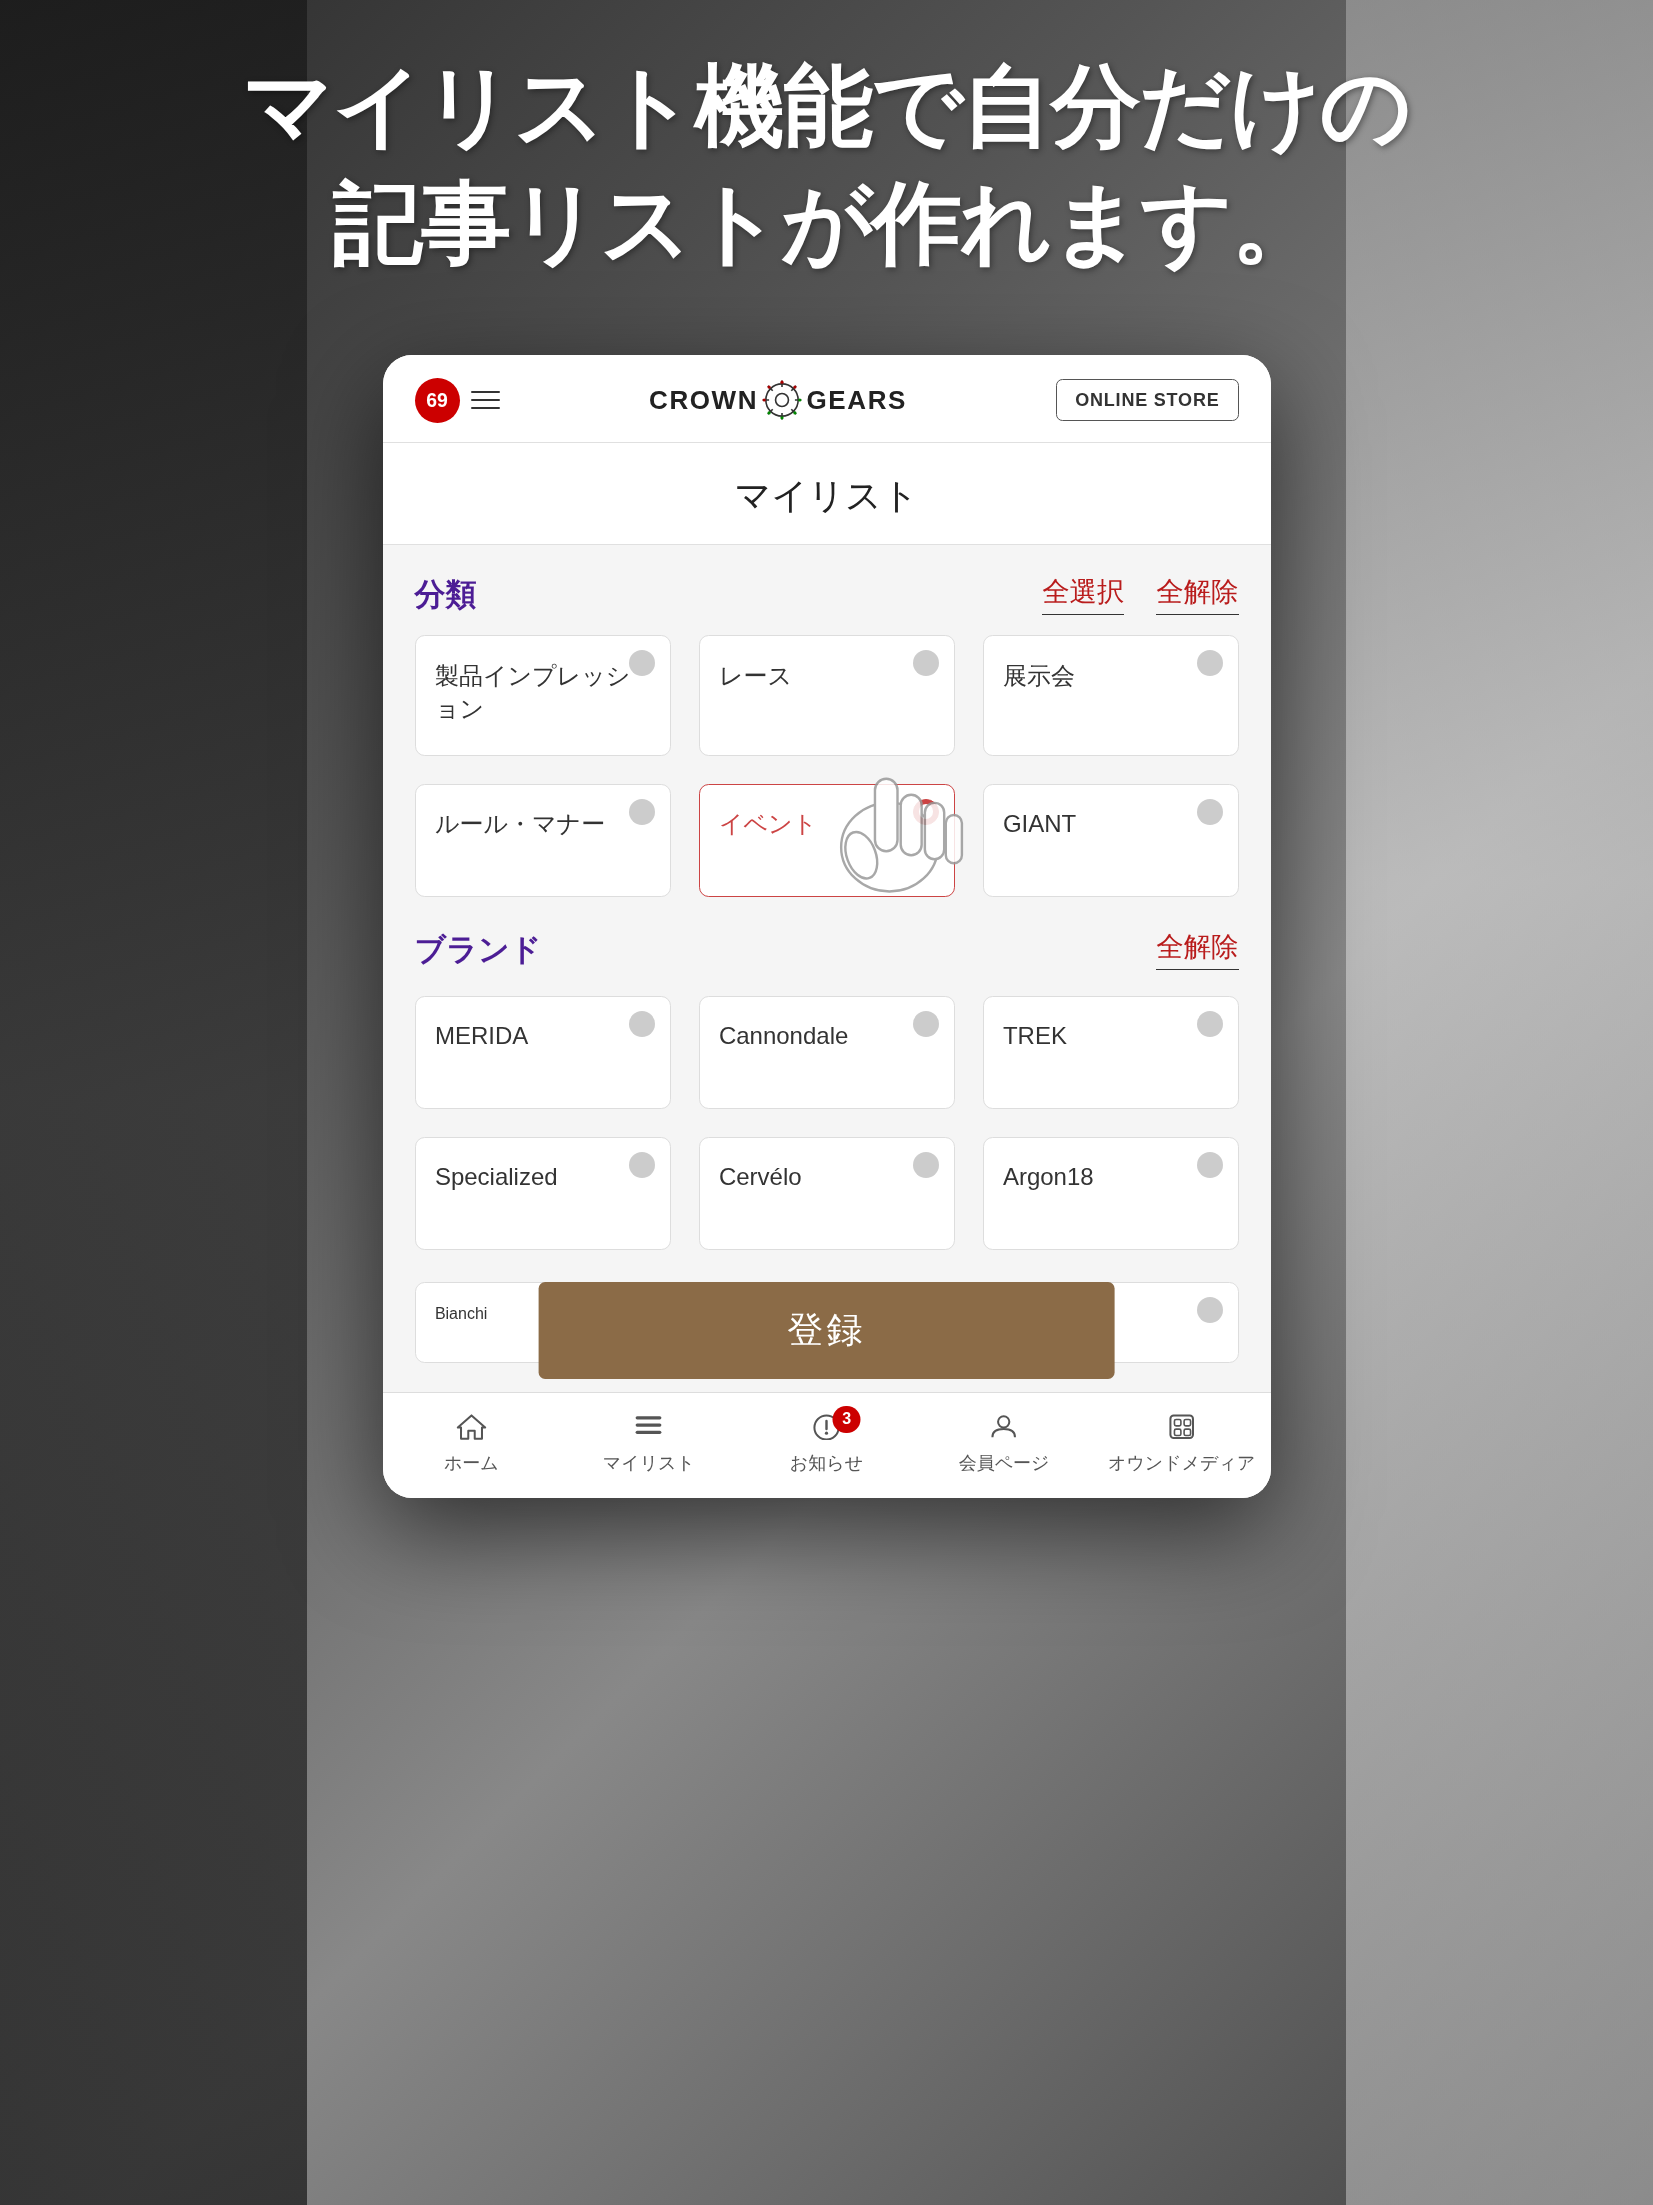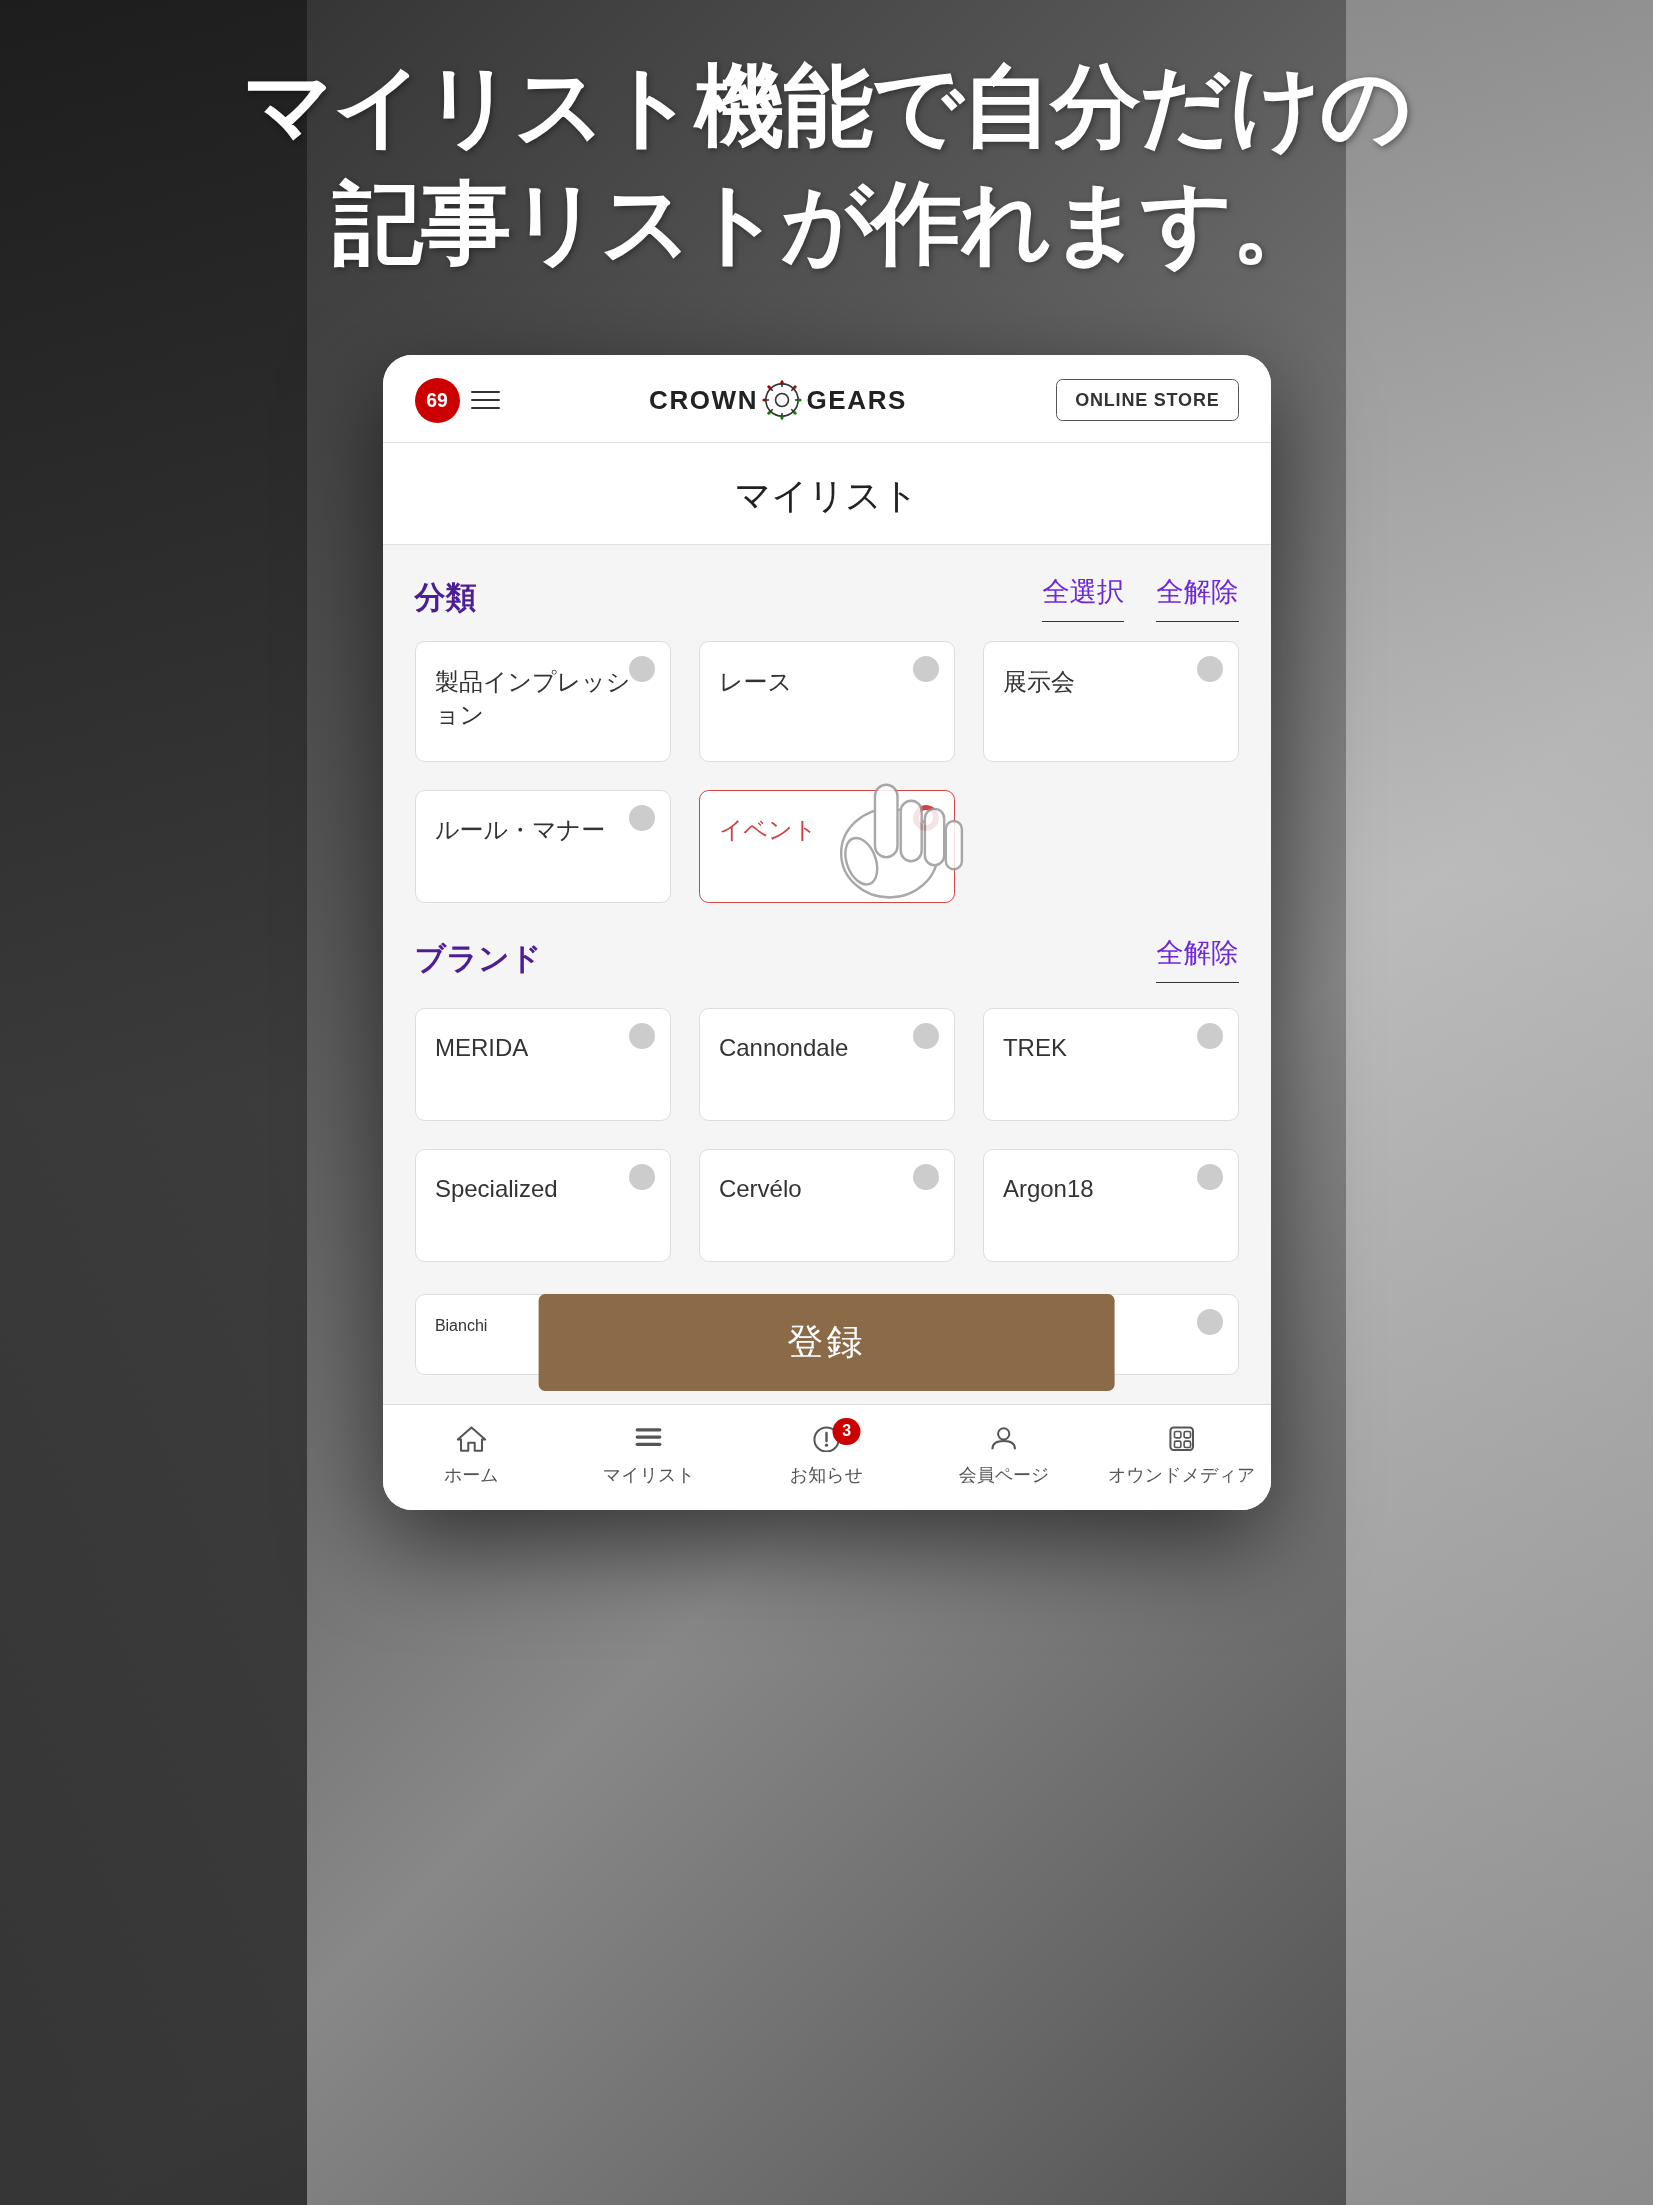--- a/index.html
+++ b/index.html
@@ -186,24 +186,24 @@
       color: #4c1d95;
     }
 
     .section-actions {
       display: flex;
       gap: 32px;
     }
 
     .action-link {
       font-size: 27.4px;
-      color: #6d28d9;
+      color: #b91c1c;
       cursor: pointer;
       border-bottom: 0.8px solid #333;
-      padding-bottom: 11px;
+      padding-bottom: 4px;
     }
 
     
     .category-grid {
       display: grid;
       grid-template-columns: repeat(3, 1fr);
       gap: 28px;
       margin-bottom: 32px;
     }
 
@@ -486,20 +486,24 @@
 
               <rect x="104" y="75" width="26" height="75" rx="13" fill="#fff" stroke="#999" stroke-width="3"></rect>
 
               <rect x="134" y="85" width="24" height="70" rx="12" fill="#fff" stroke="#999" stroke-width="3"></rect>
 
               <rect x="160" y="100" width="20" height="60" rx="10" fill="#fff" stroke="#999" stroke-width="3"></rect>
 
               <ellipse cx="55" cy="150" rx="18" ry="30" fill="#fff" stroke="#999" stroke-width="3" transform="rotate(-20,55,150)"></ellipse>
             </g>
           </svg>
+        </div>
+        <div class="grid-item">
+          <span class="grid-item-label">GIANT</span>
+          <div class="checkbox-circle"></div>
         </div>
       </div>
 
       <div class="brand-section">
         <div class="brand-header">
           <span class="section-title">ブランド</span>
           <span class="action-link">全解除</span>
         </div>
 
         <div class="category-grid">

